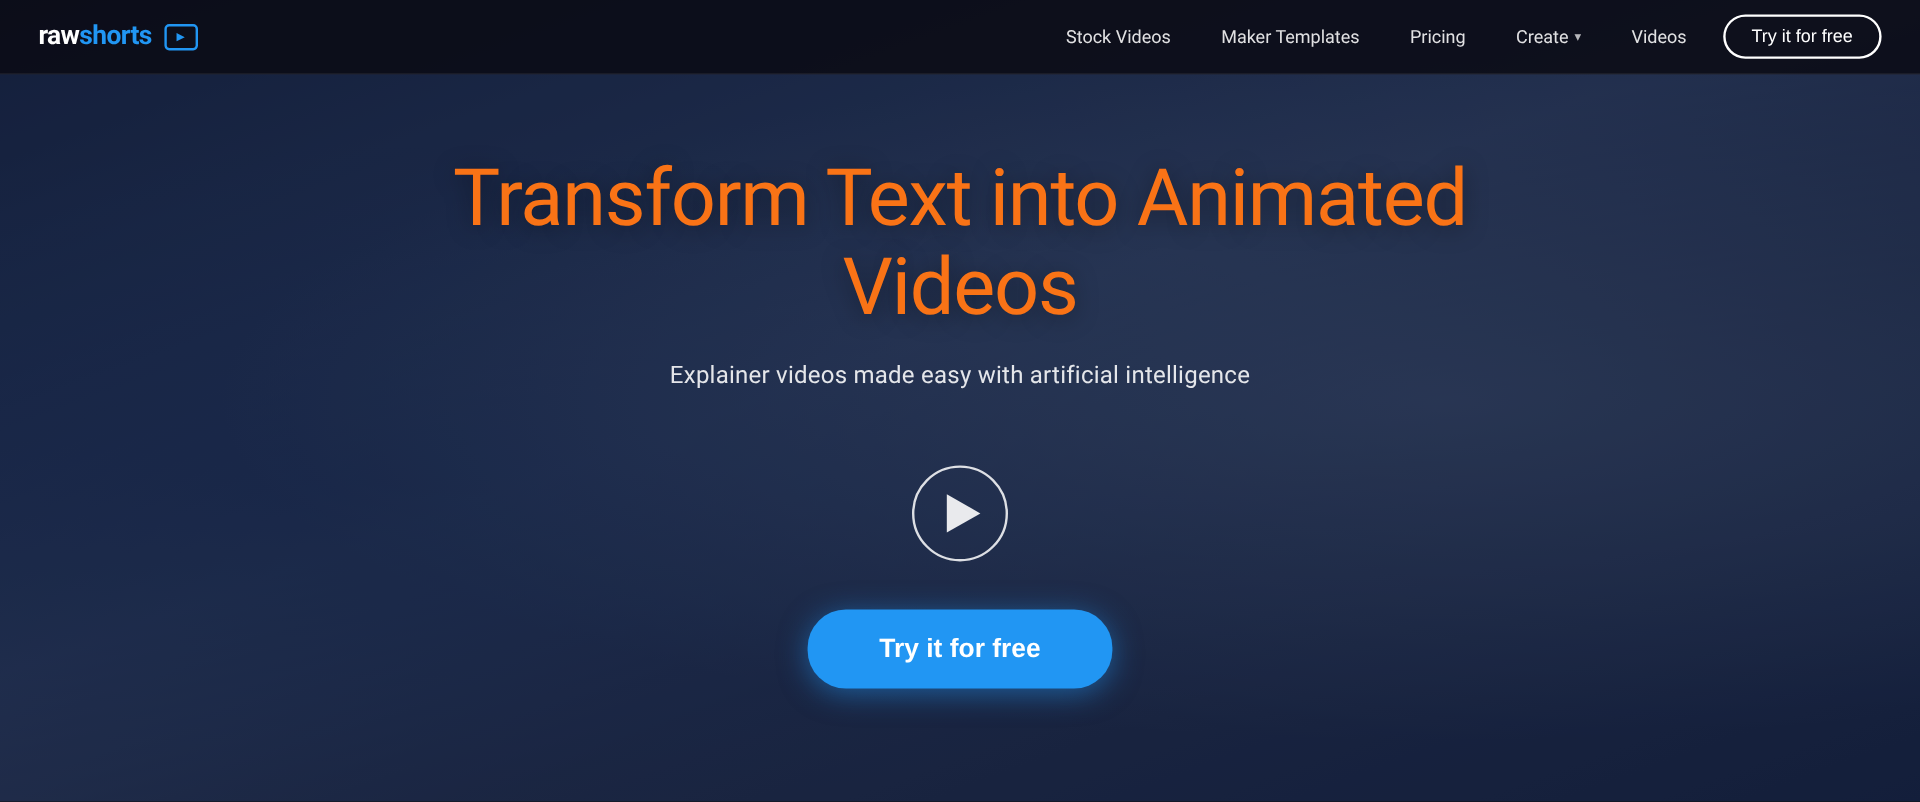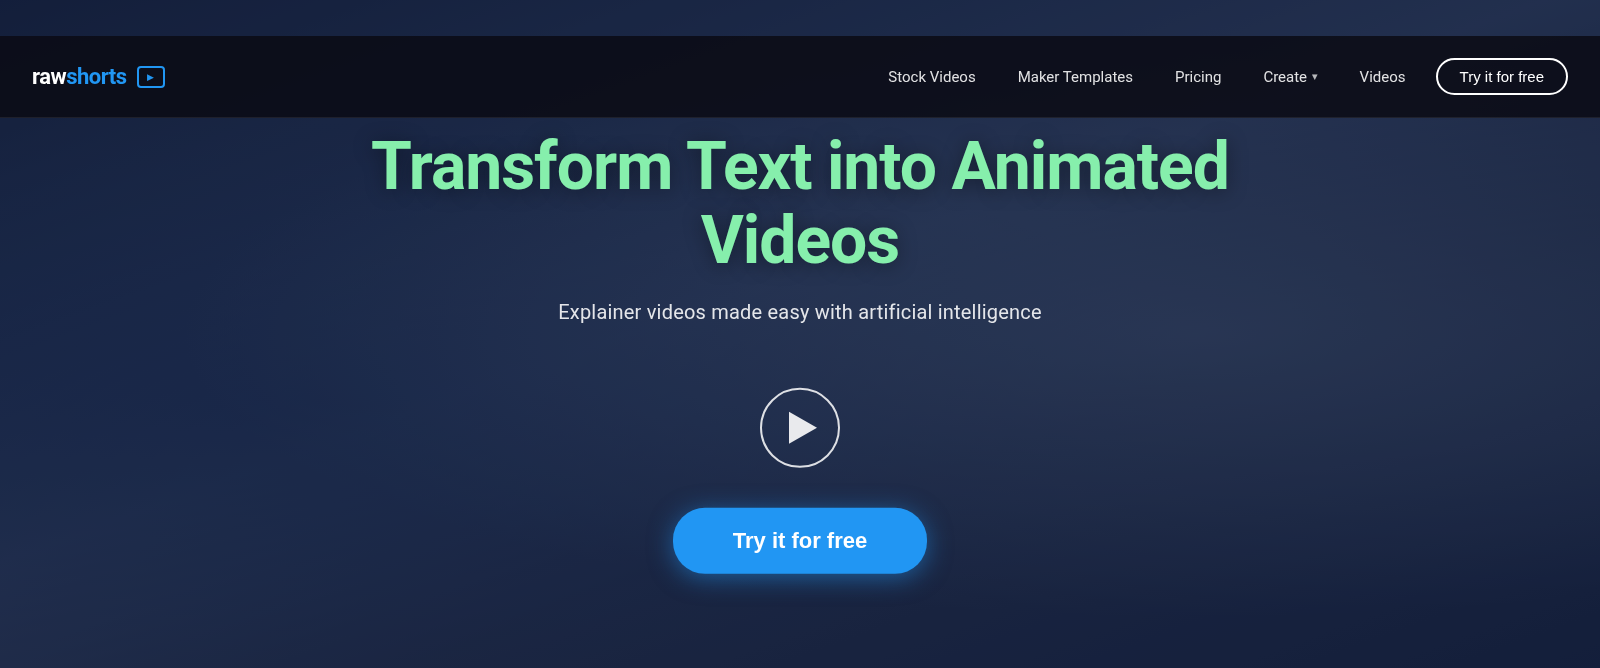--- a/index.html
+++ b/index.html
@@ -9,28 +9,27 @@
       width: 1600px;
       height: 668px;
       overflow: hidden;
       background: #111;
     }
 
     
     nav {
       position: absolute;
       top: 0; left: 0; right: 0;
-      height: 82px;
+      height: 62px;
       background: rgba(10, 10, 20, 0.85);
       display: flex;
       align-items: center;
       padding: 0 32px;
       z-index: 10;
       border-bottom: 1px solid rgba(255,255,255,0.08);
-      margin-top: 36px;
     }
 
     .logo {
       display: flex;
       align-items: center;
       gap: 6px;
       text-decoration: none;
       flex-shrink: 0;
     }
 
@@ -154,22 +153,22 @@
       top: 50%;
       left: 50%;
       transform: translate(-50%, -46%);
       z-index: 5;
       text-align: center;
       width: 900px;
     }
 
     .hero-title {
       font-size: 66px;
-      font-weight: 700;
-      color: #86efac;
+      font-weight: 400;
+      color: #f97316;
       line-height: 1.12;
       margin-bottom: 22px;
       letter-spacing: -1px;
       text-shadow: 0 2px 20px rgba(0,0,0,0.4);
     }
 
     .hero-subtitle {
       font-size: 20px;
       font-weight: 400;
       color: rgba(255,255,255,0.88);

